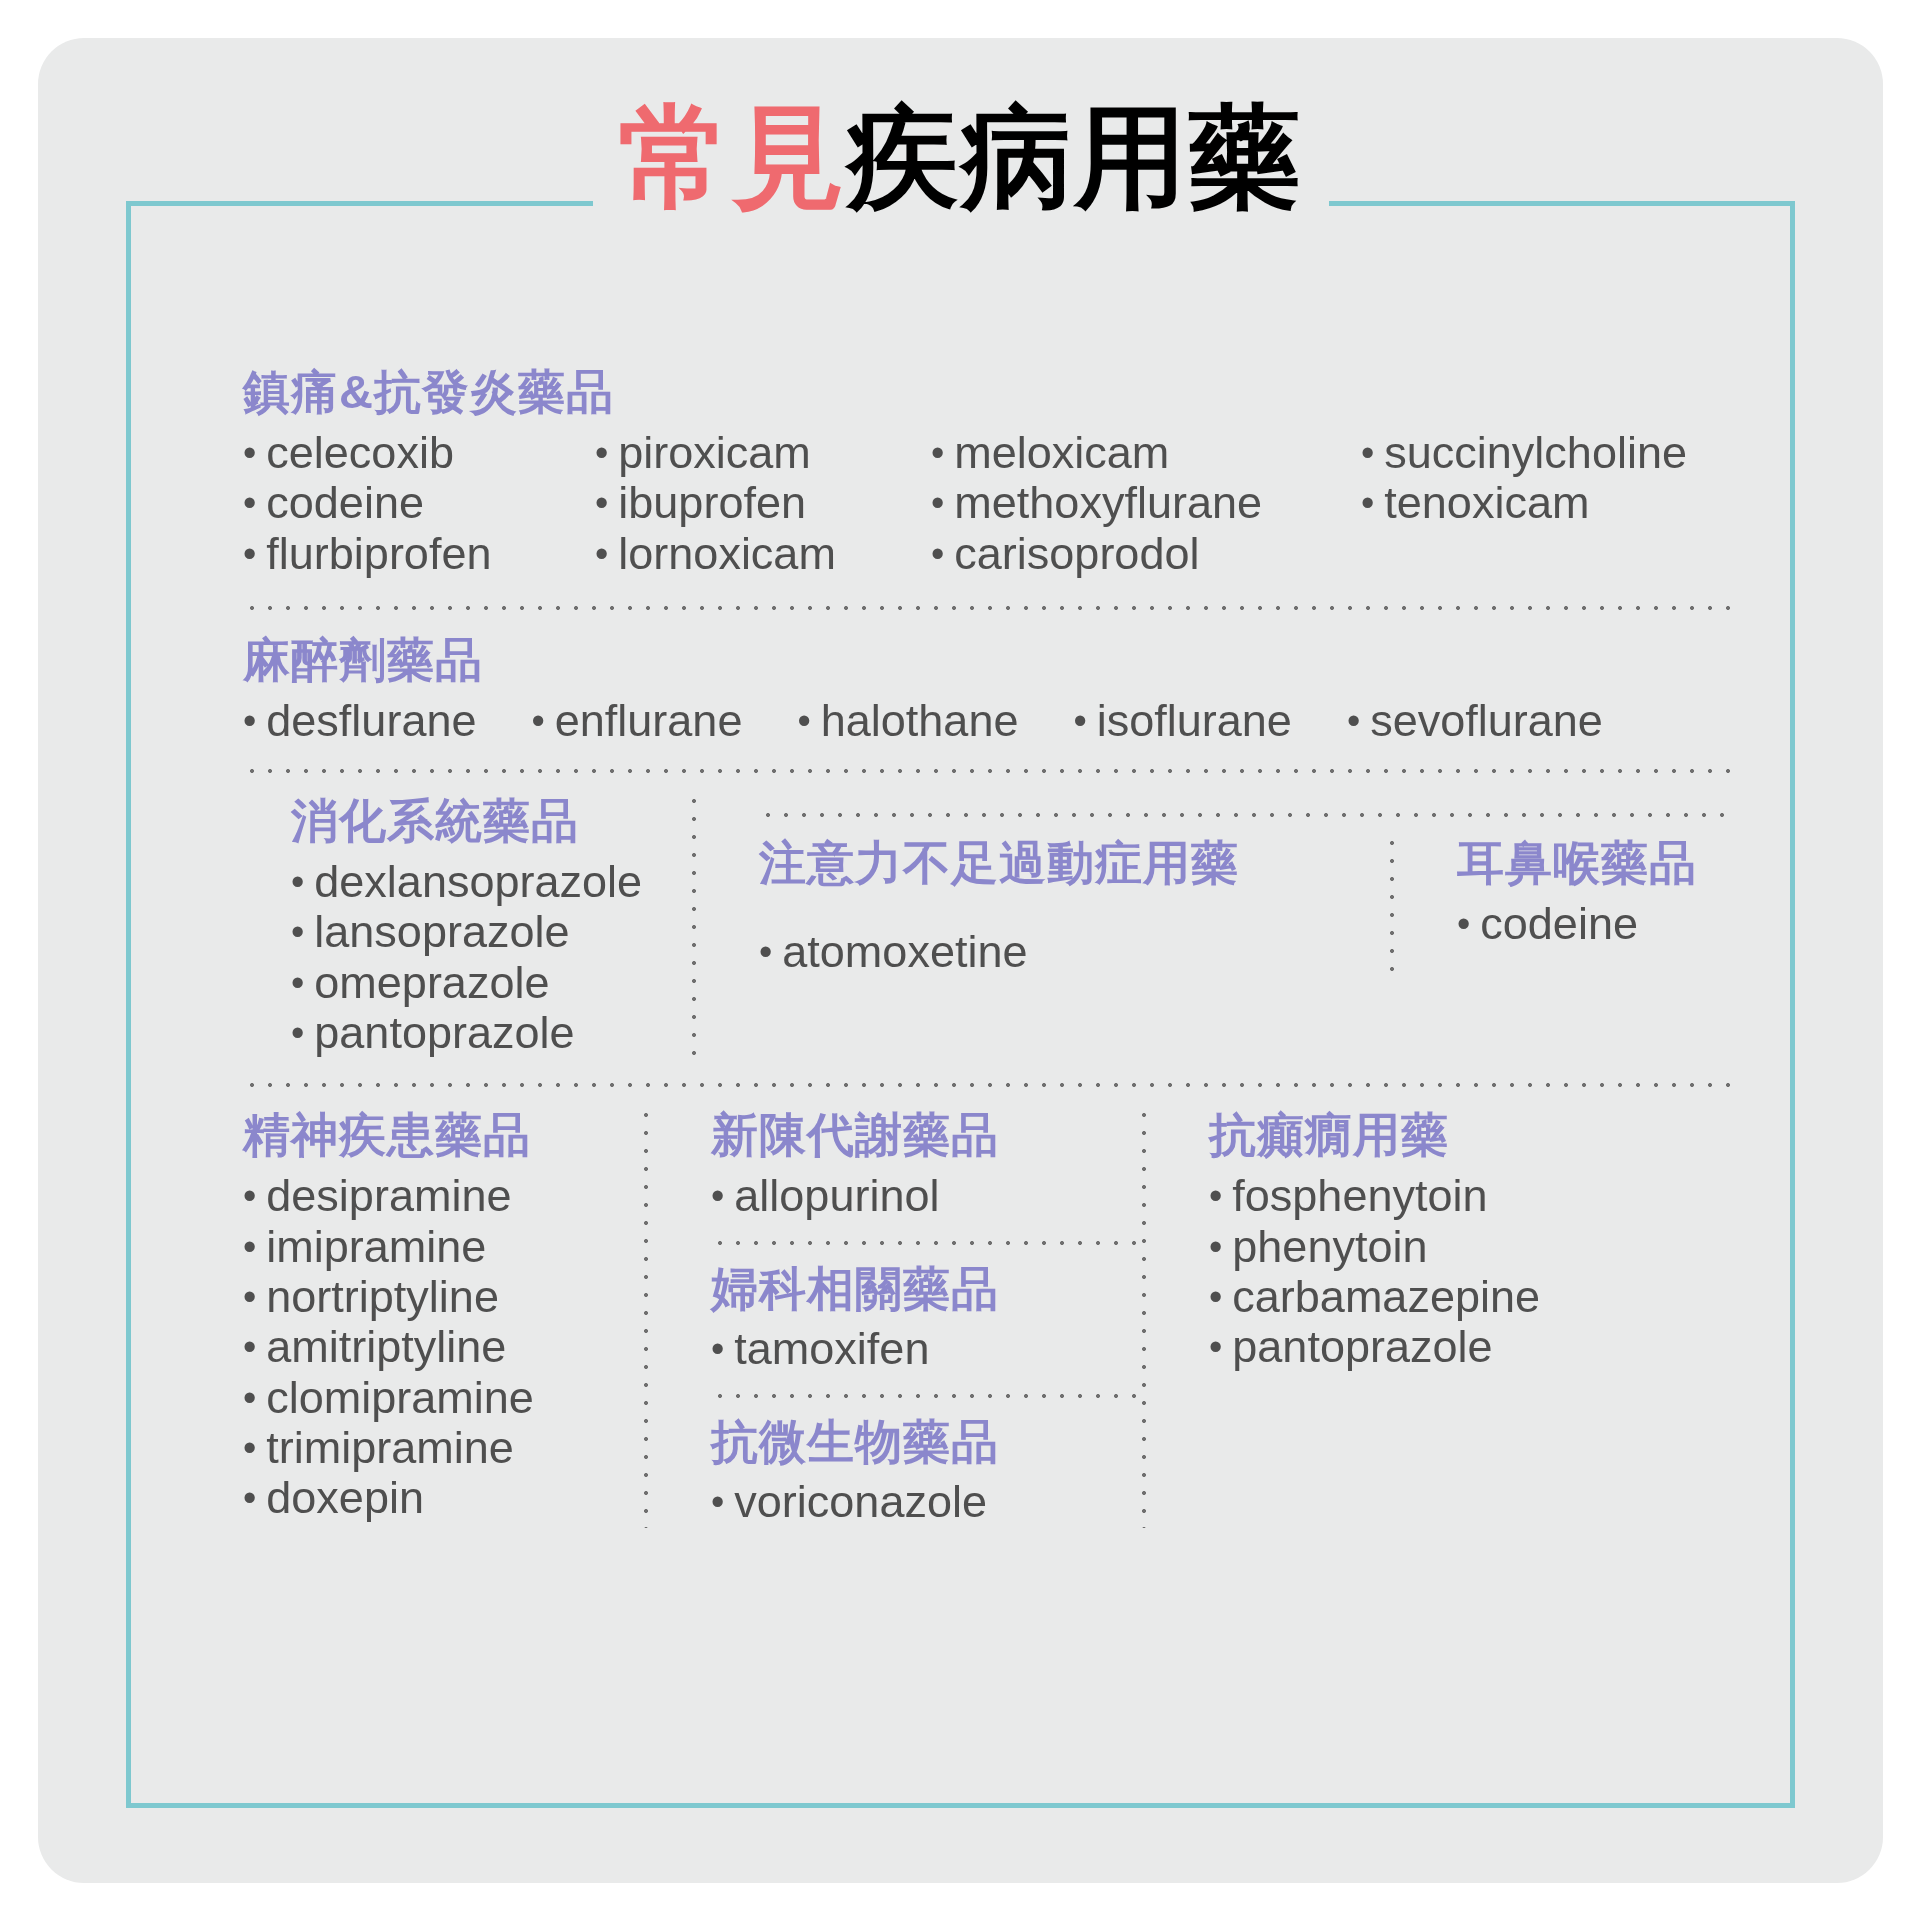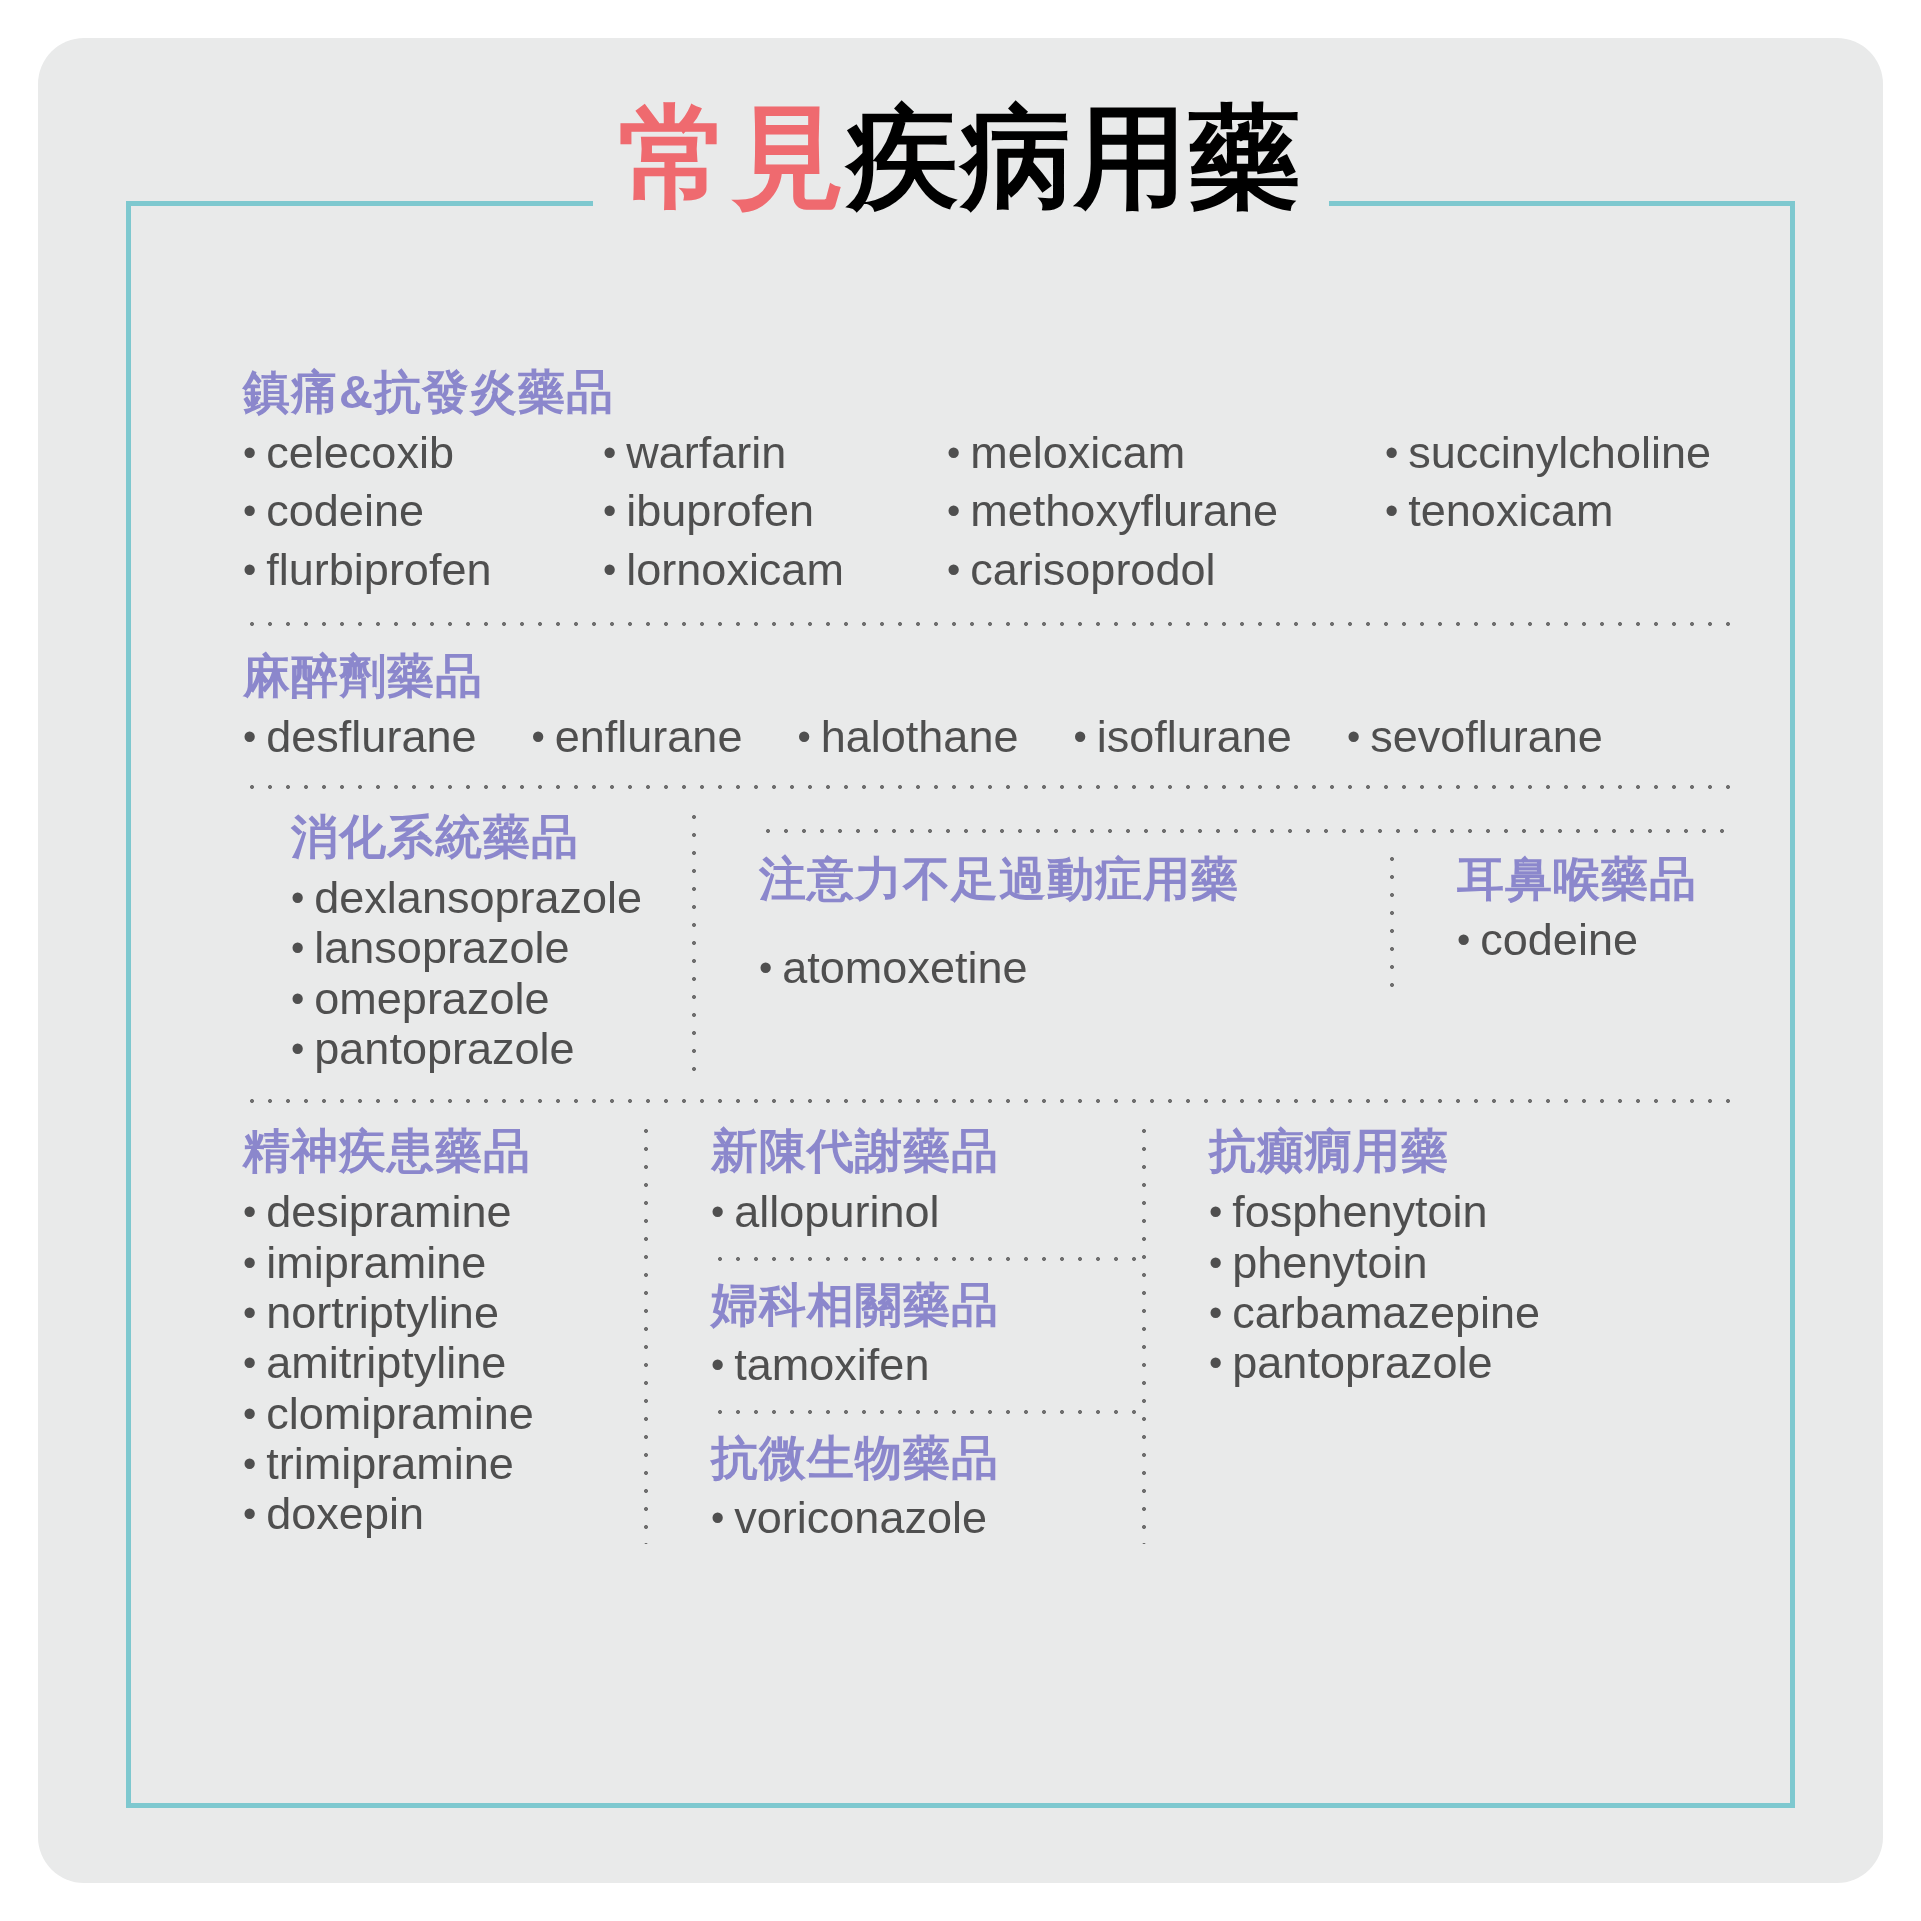--- a/index.html
+++ b/index.html
@@ -101,21 +101,20 @@
     display: inline-block;
     margin-right: 10px;
     font-size: 38px;
     vertical-align: 2px;
   }
   .cols4 {
     display: grid;
     grid-template-columns: 352px 336px 430px auto;
     column-gap: 0;
     row-gap: 0;
-    gap: 8px;
   }
   .inlinerow {
     display: flex;
     flex-wrap: wrap;
     gap: 0 50px;
   }
   .vert li { display: block; }
 
   
   .hr-dot {
@@ -155,21 +154,21 @@
         <span class="accent">常見</span><span class="dark">疾病用藥</span>
       </div>
     </div>
 
     <div class="content">
 
       <div class="band">
         <div class="sec-title">鎮痛&amp;抗發炎藥品</div>
         <ul class="druglist cols4">
           <li>celecoxib</li>
-          <li>warfarin</li>
+          <li>piroxicam</li>
           <li>meloxicam</li>
           <li>succinylcholine</li>
           <li>codeine</li>
           <li>ibuprofen</li>
           <li>methoxyflurane</li>
           <li>tenoxicam</li>
           <li>flurbiprofen</li>
           <li>lornoxicam</li>
           <li>carisoprodol</li>
         </ul>

